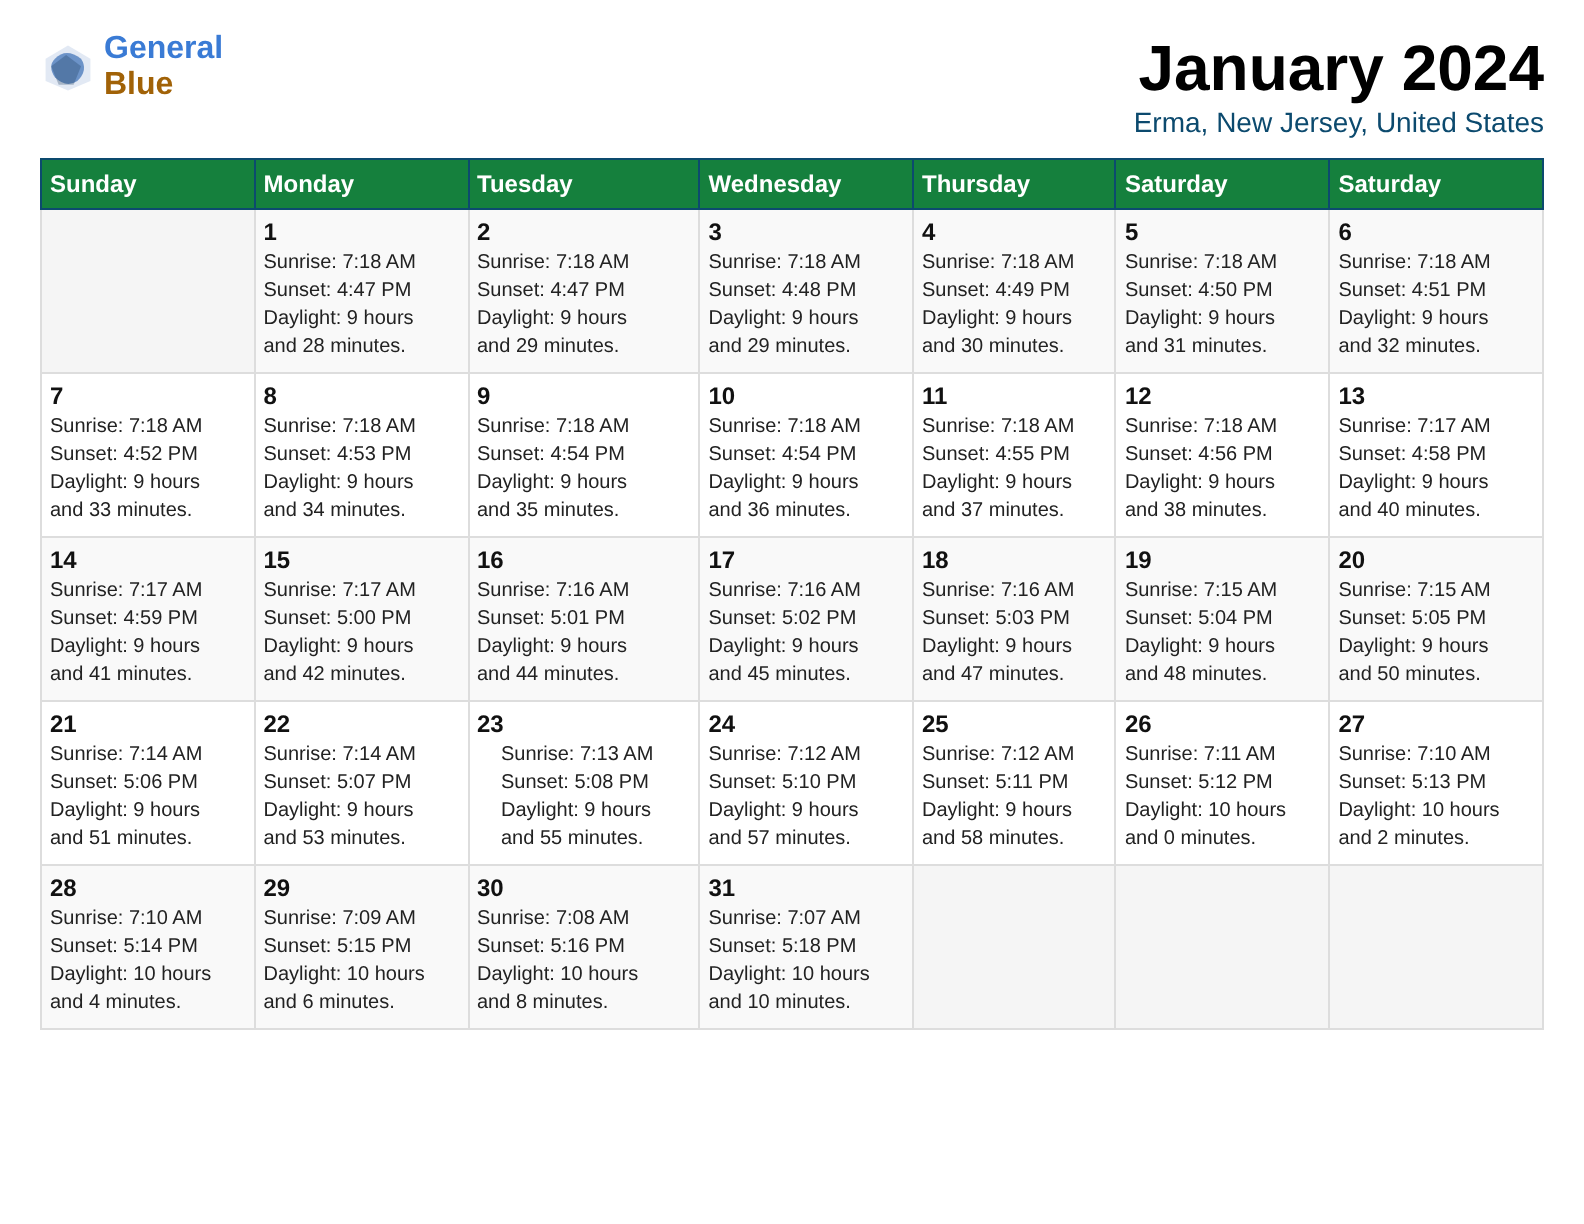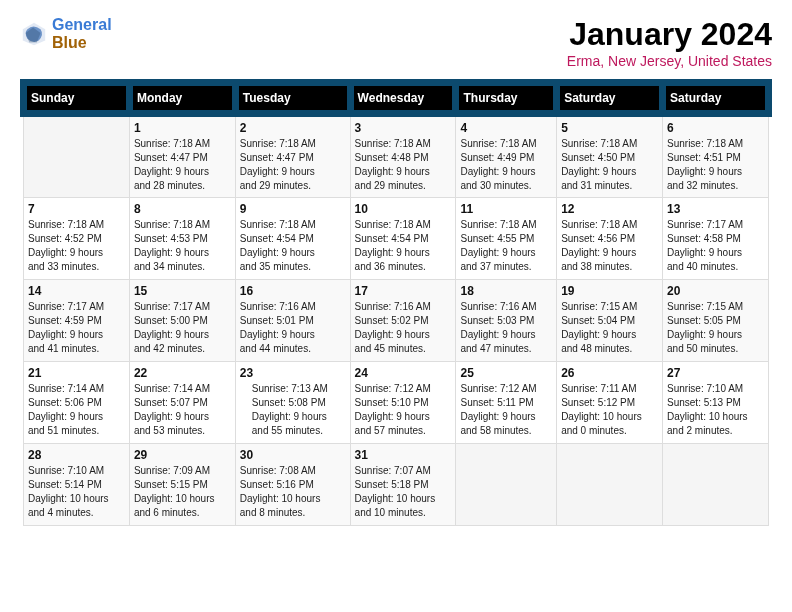--- a/index.html
+++ b/index.html
@@ -41,36 +41,36 @@
     .title-block {
       text-align: right;
     }
     .month-title {
       font-size: 32px;
       font-weight: bold;
       color: #000000;
     }
     .location-title {
       font-size: 14px;
-      color: #be185d;
+      color: #0c4a6e;
       padding-left: 22px;
     }
     table {
       width: 100%;
       border-collapse: collapse;
       font-size: 10.5px;
     }
     thead tr th {
-      background-color: #000000;
+      background-color: #15803d;
       color: #fff;
       font-size: 12px;
       font-weight: bold;
       padding: 5px 4px;
       text-align: left;
-      border: 7px solid #0c4a6e;
+      border: 1px solid #0c4a6e;
     }
     tbody tr td {
       vertical-align: top;
       padding: 4px 4px;
       border: 1px solid #ddd;
       min-height: 80px;
       height: 82px;
       background: #fff;
     }
     tbody tr:nth-child(odd) td {

